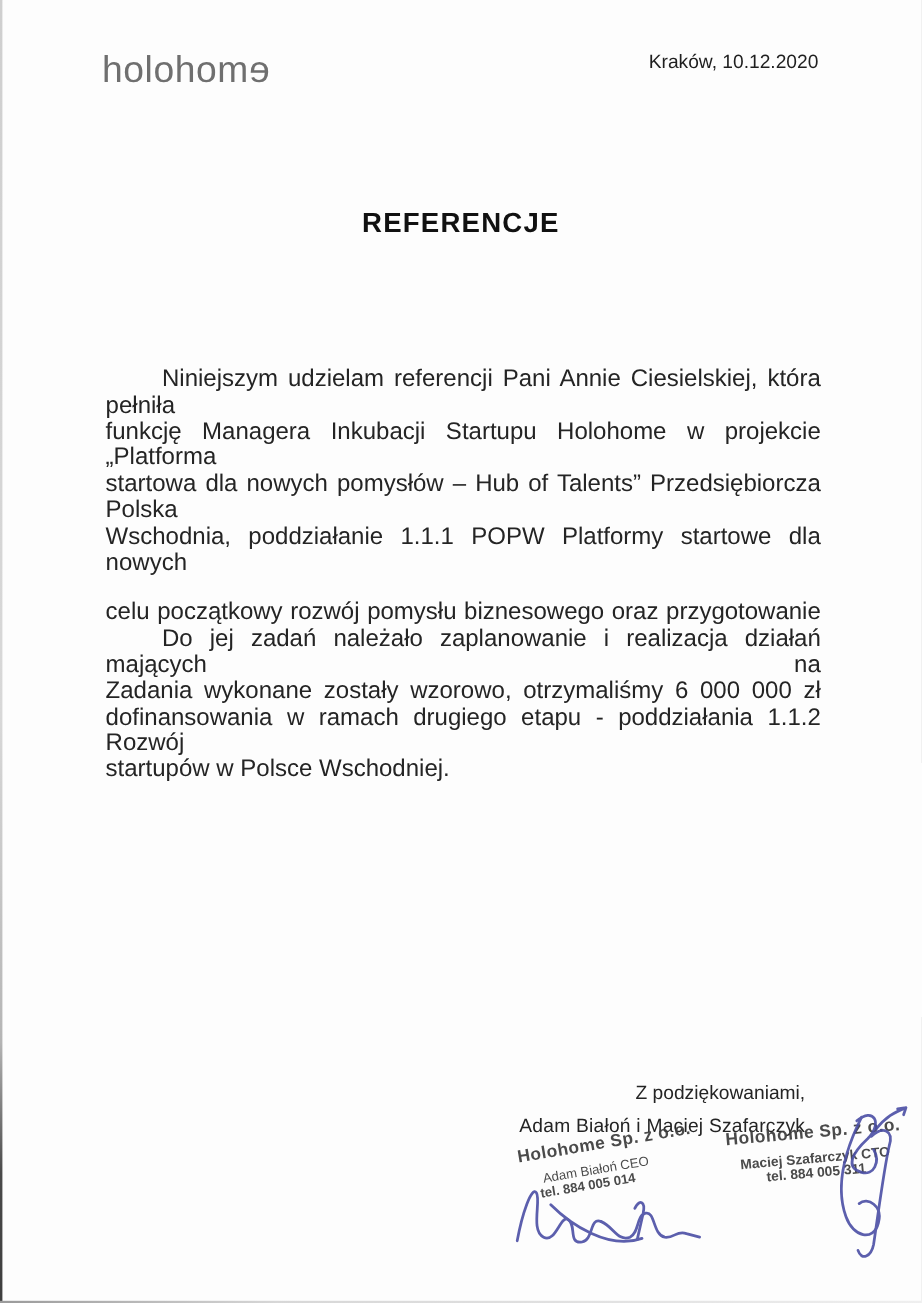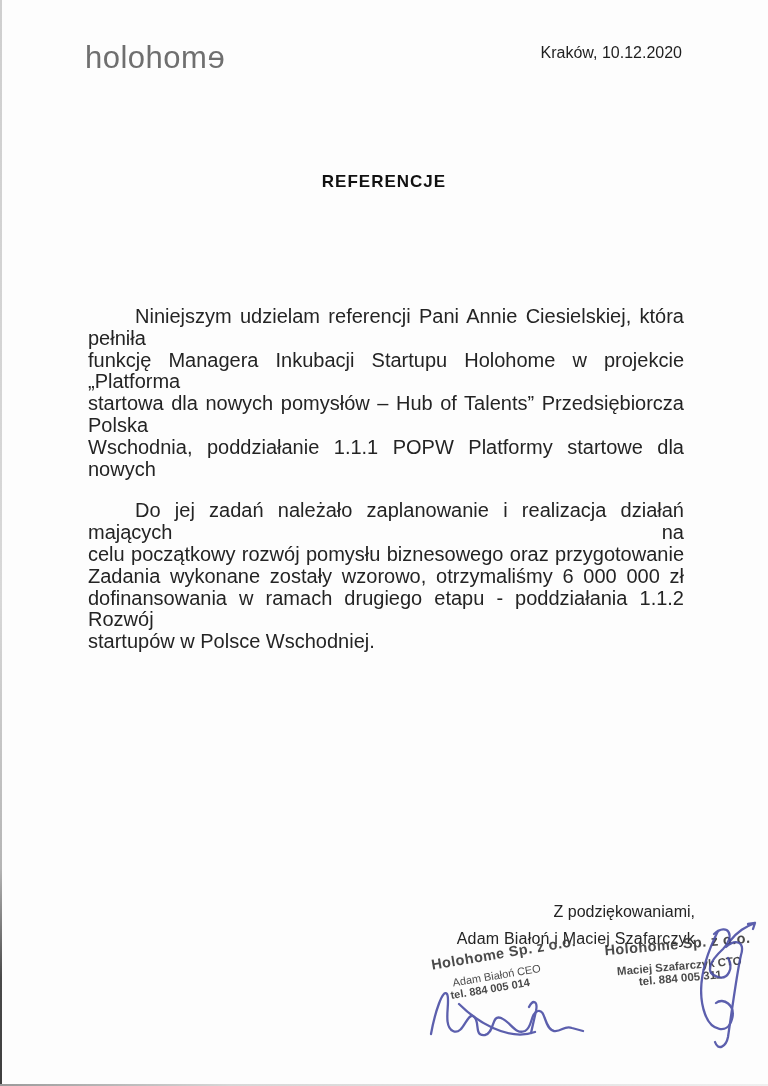--- a/index.html
+++ b/index.html
@@ -25,35 +25,35 @@
     position:absolute;left:85px;top:40px;
     font-size:31px;letter-spacing:.5px;color:#6f6f6f;font-weight:400;
   }
   .logo .rev-e{display:inline-block;transform:scaleX(-1);}
   .date{
     position:absolute;top:44px;right:86px;
     font-size:16px;color:#1f1f1f;padding-left:16px;
   }
   .title{
     position:absolute;left:0;top:172px;width:100%;
-    text-align:center;font-size:17px;font-weight:700;letter-spacing:1px;color:#111;
+    text-align:center;font-size:23px;font-weight:700;letter-spacing:1px;color:#111;
   }
   .letter-body{
     position:absolute;left:88px;top:306px;width:596px;
     font-size:20px;line-height:21.8px;color:#242424;
   }
   .para{margin:0 0 20px 0;}
   .tline{
     text-align:justify;text-align-last:justify;
     -moz-text-align-last:justify;
   }
   .tline.lastline{text-align-last:left;-moz-text-align-last:left;}
   .tline.firstline{text-indent:47px;}
   .closing{
-    position:absolute;right:73px;top:903px;text-align:right;
+    position:absolute;right:97px;top:903px;text-align:right;
     font-size:16px;color:#242424;
   }
   .closing .names{margin-top:9px;letter-spacing:.2px;}
   .stamp{position:absolute;color:#3d3d3d;opacity:.93;}
   .stamp-left{
     left:430px;top:957px;width:170px;
     transform:rotate(-9.5deg);transform-origin:left top;
   }
   .stamp-right{
     left:597px;top:943px;width:160px;
@@ -85,22 +85,22 @@
   <div class="title">REFERENCJE</div>
 
   <div class="letter-body">
       <div class="para">
         <div class="tline firstline">Niniejszym udzielam referencji Pani Annie Ciesielskiej, która pełniła</div>
         <div class="tline">funkcję Managera Inkubacji Startupu Holohome w projekcie „Platforma</div>
         <div class="tline">startowa dla nowych pomysłów – Hub of Talents” Przedsiębiorcza Polska</div>
         <div class="tline">Wschodnia, poddziałanie 1.1.1 POPW Platformy startowe dla nowych</div>
       </div>
       <div class="para">
+        <div class="tline">celu początkowy rozwój pomysłu biznesowego oraz przygotowanie</div>
         <div class="tline firstline">Do jej zadań należało zaplanowanie i realizacja działań mających na</div>
-        <div class="tline">celu początkowy rozwój pomysłu biznesowego oraz przygotowanie</div>
         <div class="tline">Zadania wykonane zostały wzorowo, otrzymaliśmy 6 000 000 zł</div>
         <div class="tline">dofinansowania w ramach drugiego etapu - poddziałania 1.1.2 Rozwój</div>
         <div class="tline lastline">startupów w Polsce Wschodniej.</div>
       </div>
     </div>
 
   <div class="closing">
     <div class="thanks">Z podziękowaniami,</div>
     <div class="names">Adam Białoń i Maciej Szafarczyk</div>
   </div>

